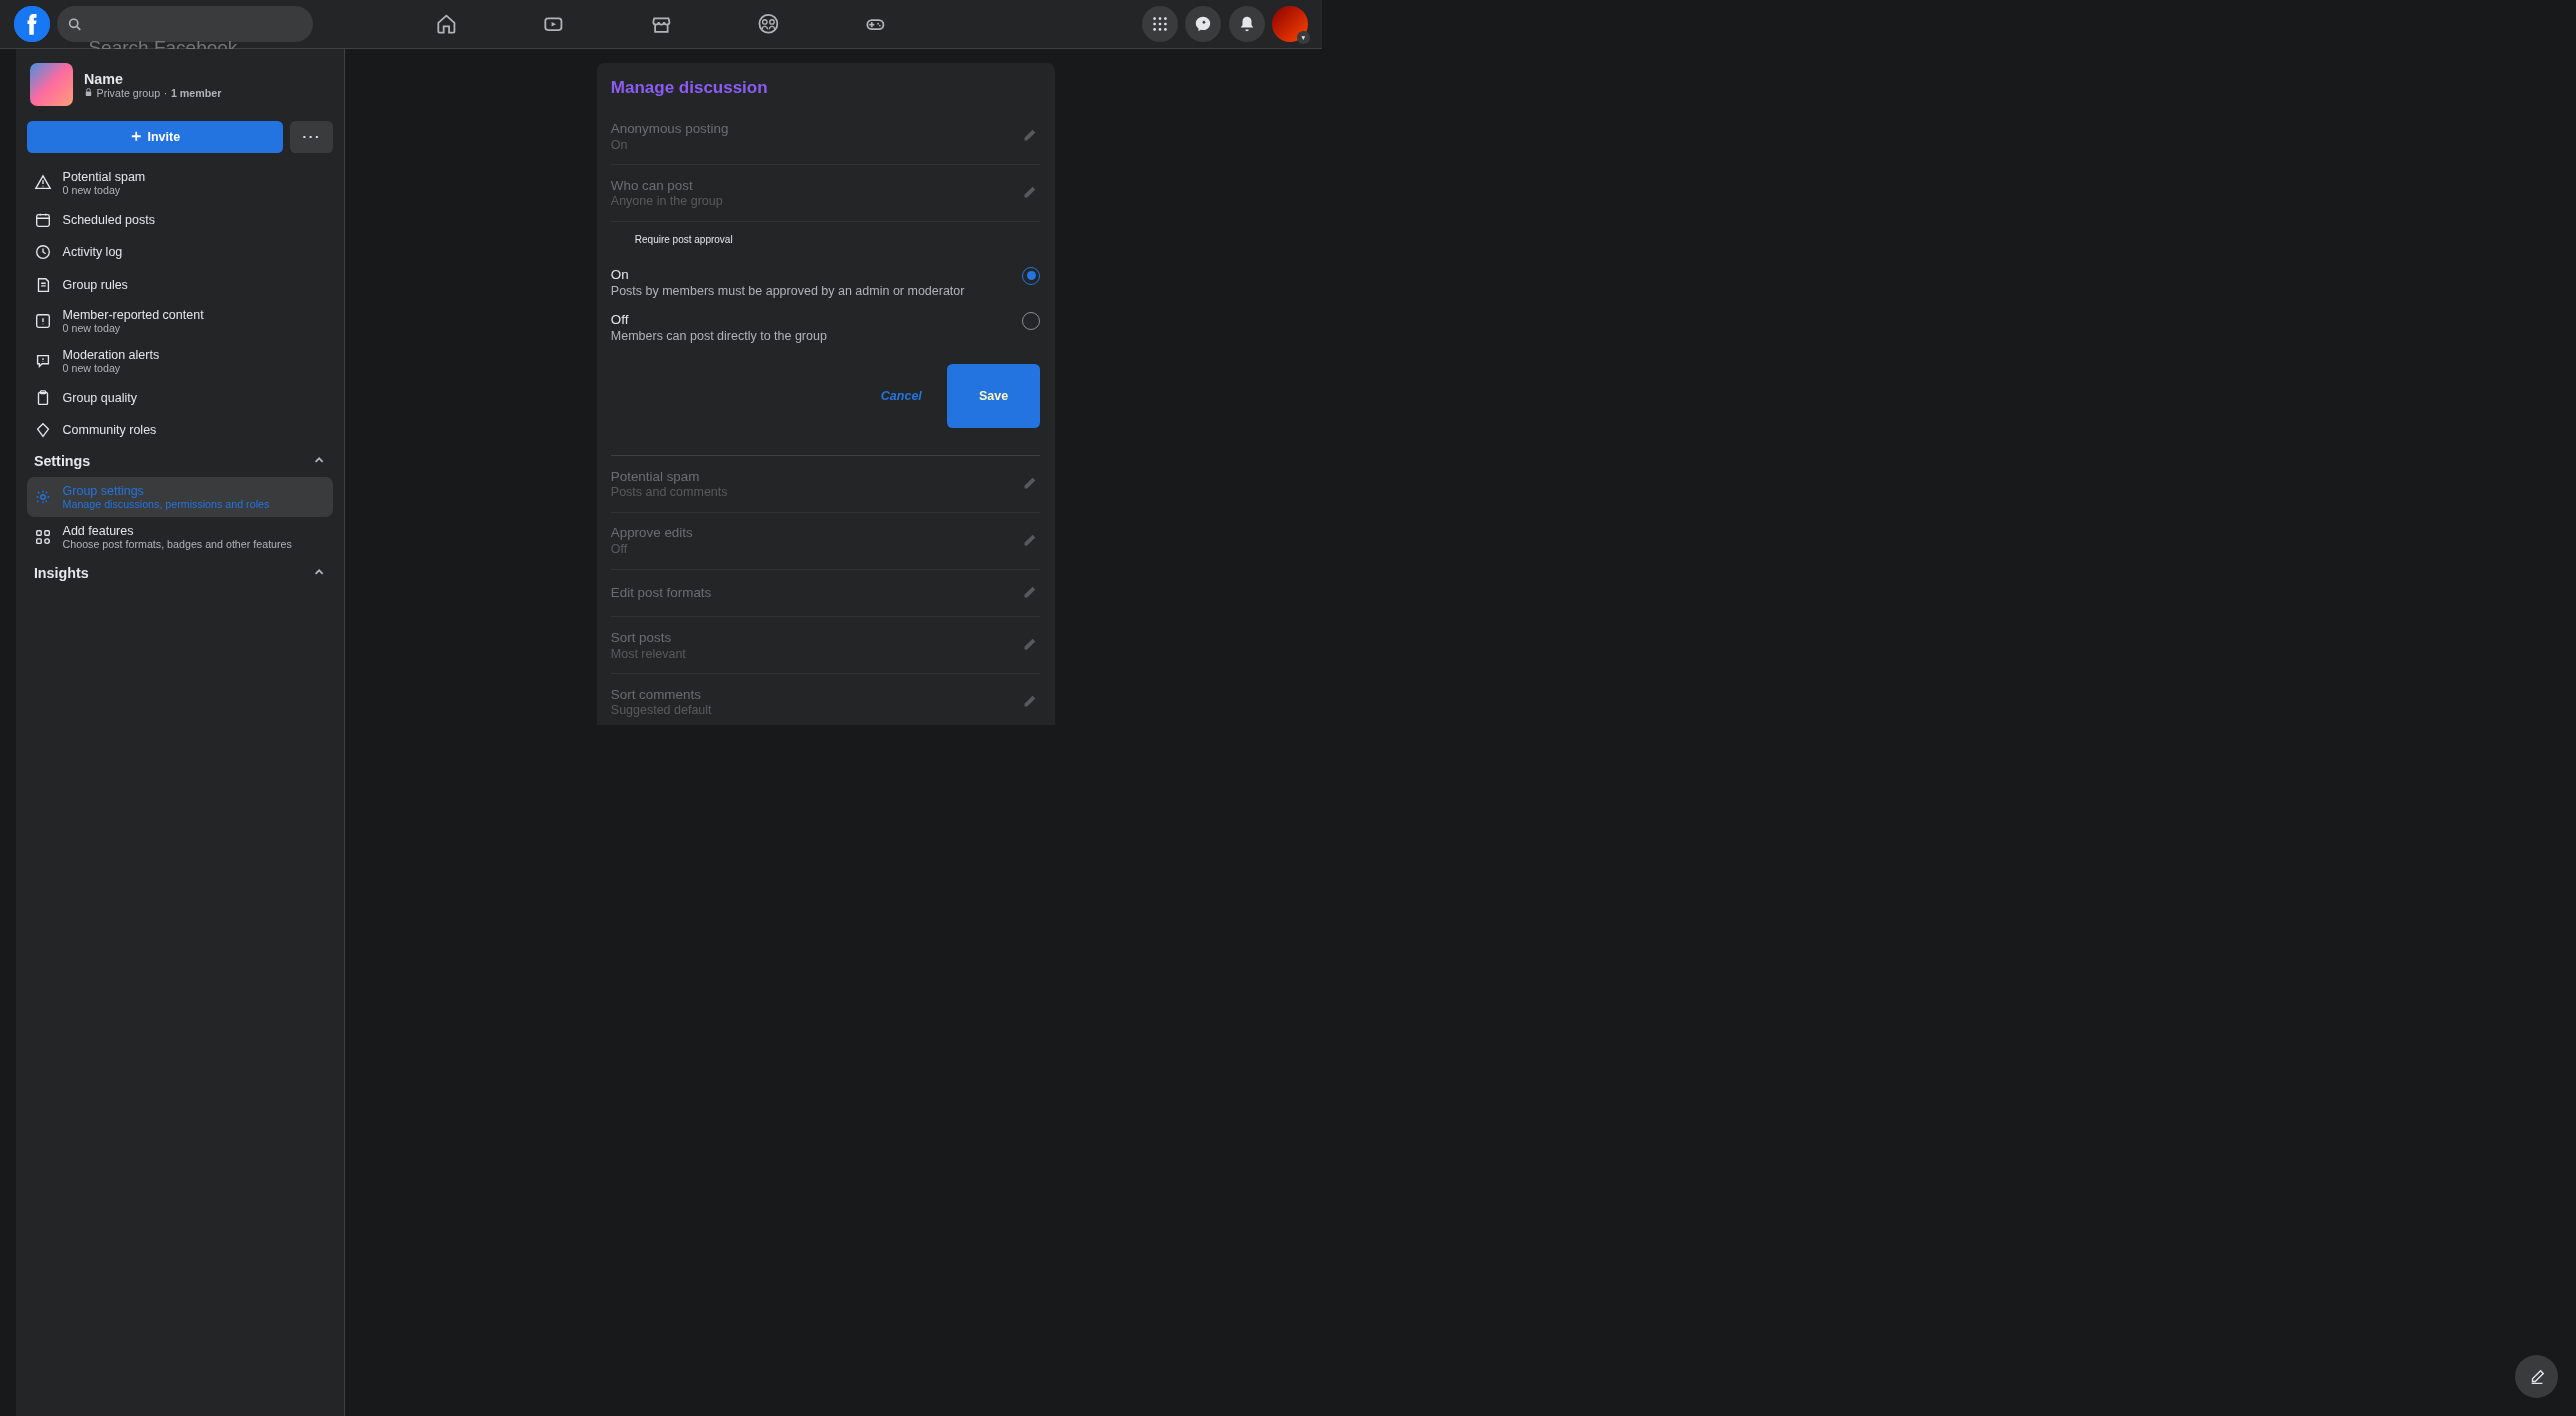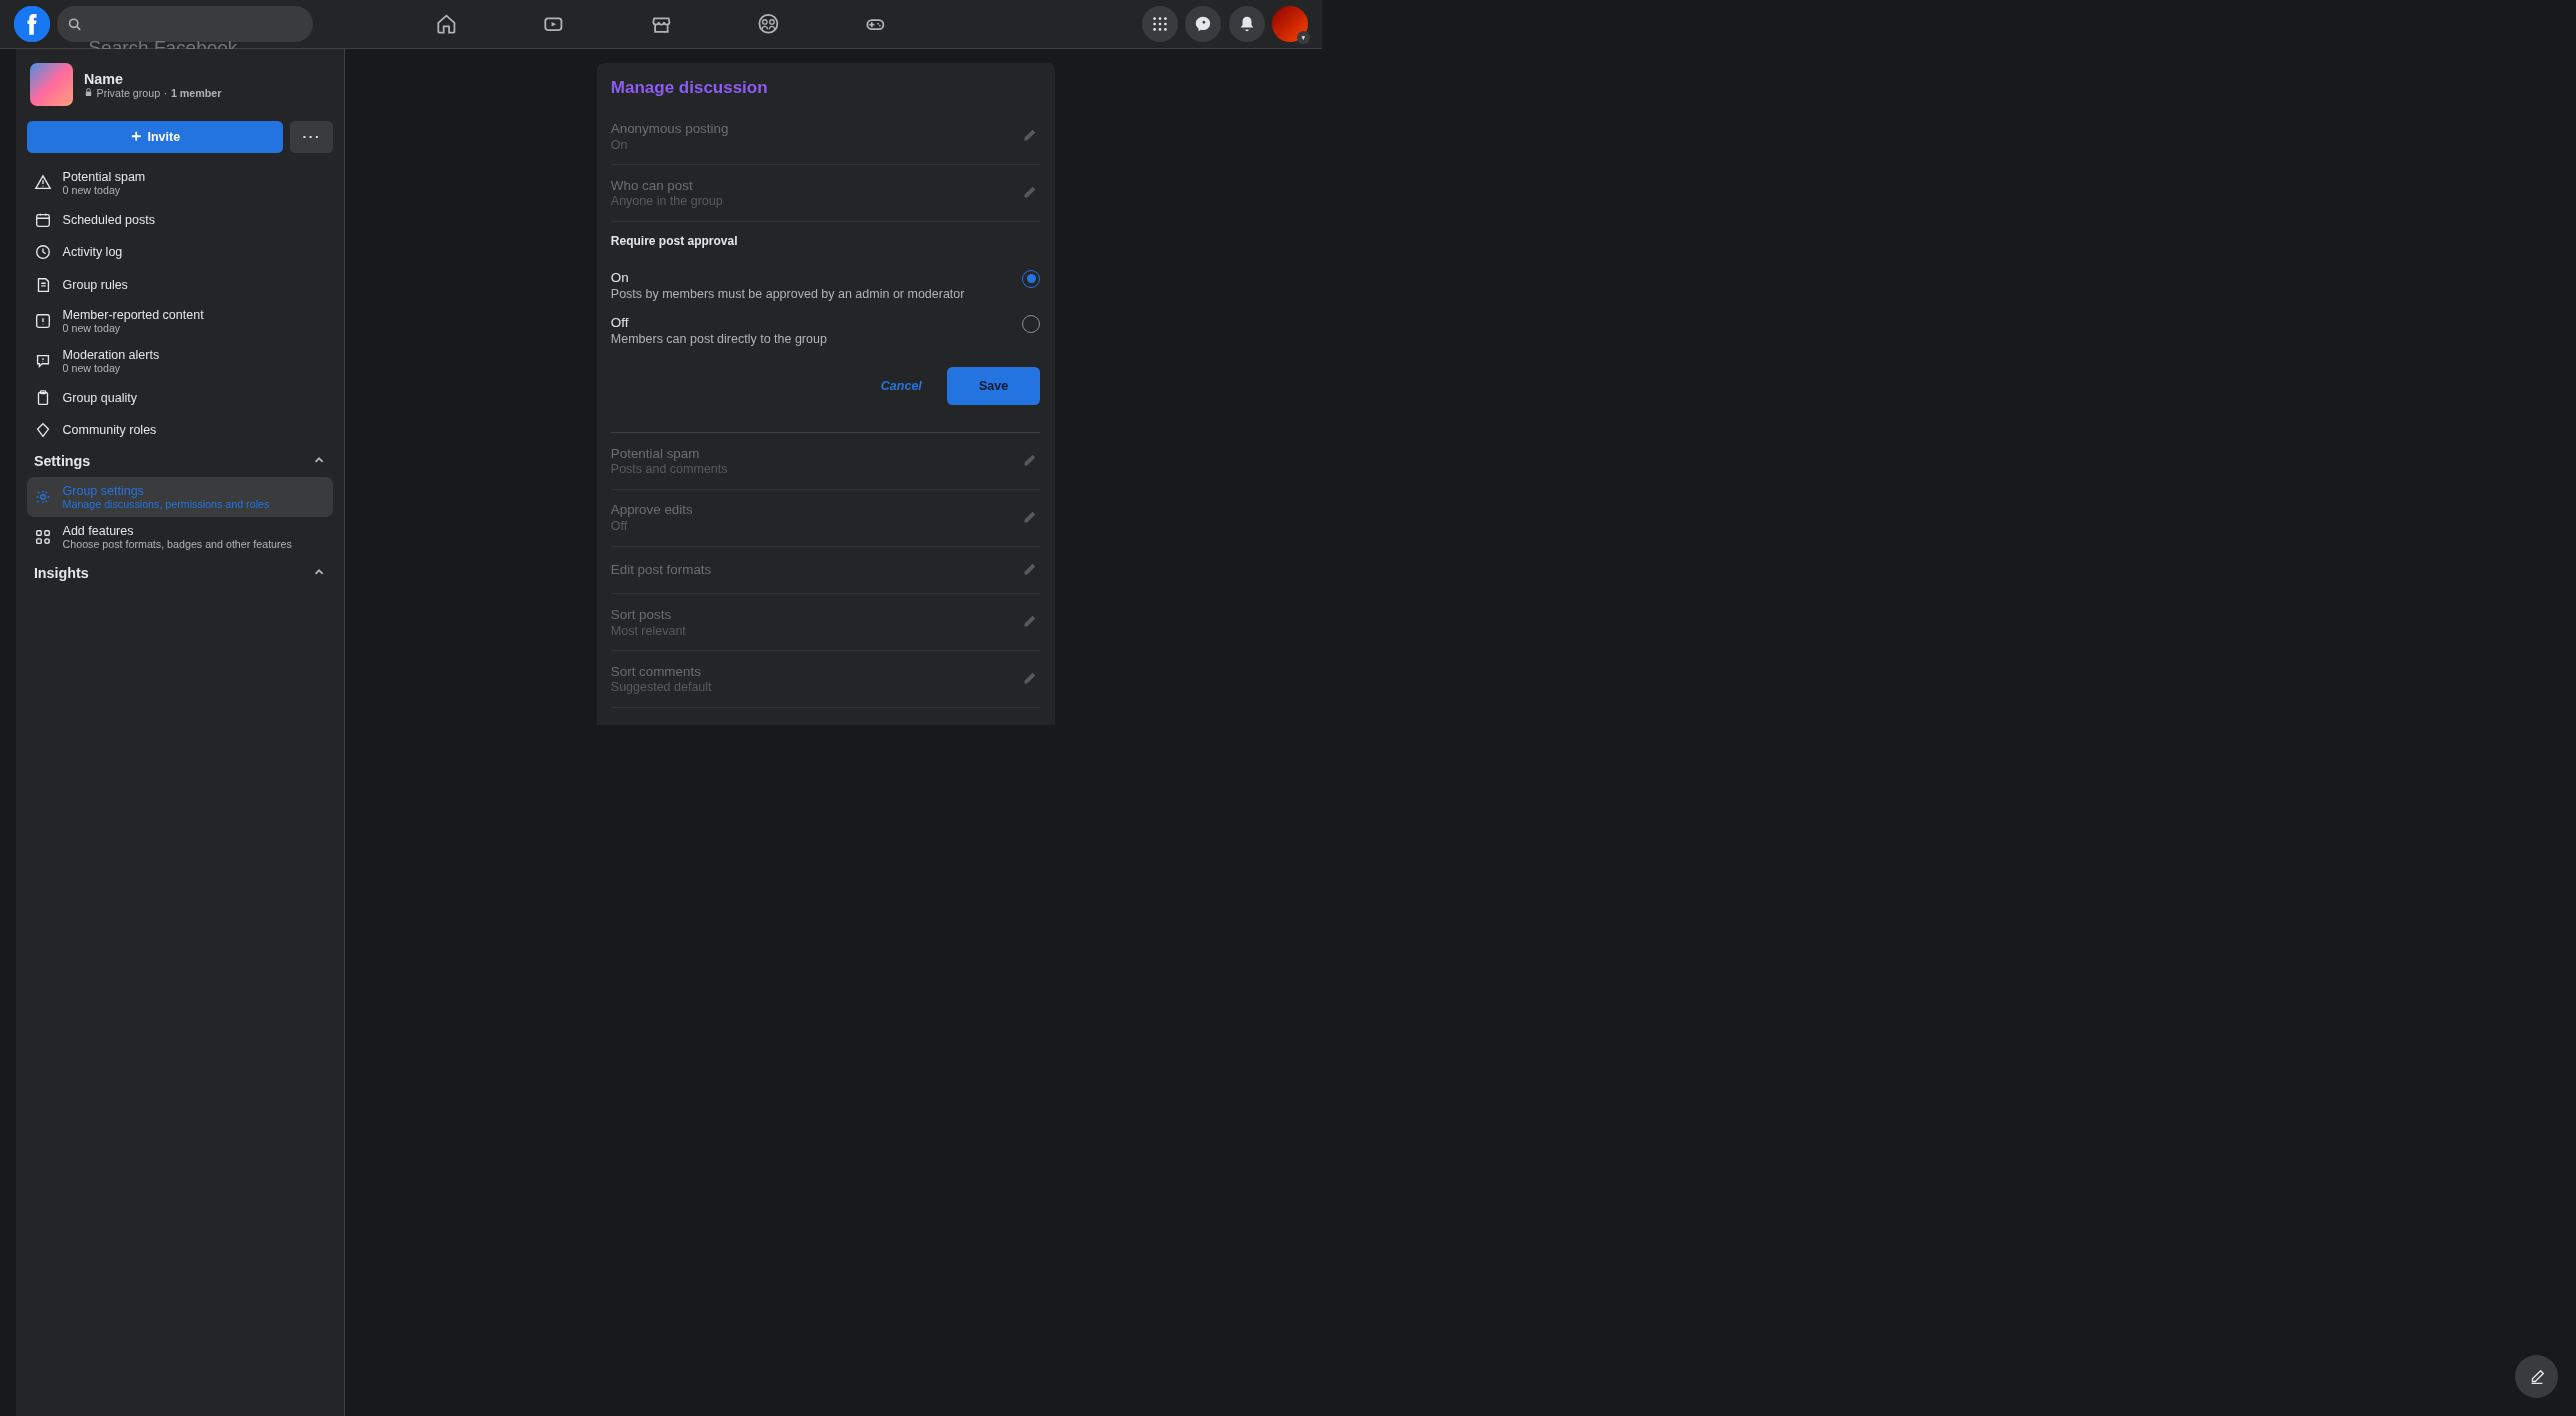--- a/index.html
+++ b/index.html
@@ -234,21 +234,21 @@
 .setting-value { font-size: 12.5px; color: #8a8d91; margin-top: 1.8px; }
 .edit-btn {
   width: 21.5px;
   height: 21.5px;
   display: flex;
   align-items: center;
   justify-content: center;
   cursor: pointer;
 }
 .edit-btn svg { width: 18px; height: 18px; fill: #8a8d91; }
-.expanded-title { font-size: 12px; font-weight: 700; margin-bottom: 14.3px; }
+.expanded-title { font-size: 10px; font-weight: 400; margin-bottom: 14.3px; margin-left: 24px; }
 .radio-option {
   display: flex;
   align-items: flex-start;
   padding: 7.2px 0;
   cursor: pointer;
 }
 .radio-text { flex: 1; }
 .radio-label { font-size: 13.4px; font-weight: 500; }
 .radio-desc { font-size: 12.5px; color: #b0b3b8; margin-top: 1.8px; }
 .radio {
@@ -280,24 +280,24 @@
   background: transparent;
   border: none;
   color: #2374e1;
   font-weight: 600;
   font-size: 12.5px;
   cursor: pointer;
   border-radius: 5.4px;
   font-style: italic;
 }
 .save-btn {
-  padding: 12px 32px;
+  padding: 25px 32px;
   background: #2374e1;
   border: none;
-  color: #0f172a;
+  color: #fef9c3;
   font-weight: 600;
   font-size: 12.5px;
   cursor: pointer;
   border-radius: 5.4px;
 }
 .fab {
   position: fixed;
   bottom: 18px;
   right: 18px;
   width: 43px;

